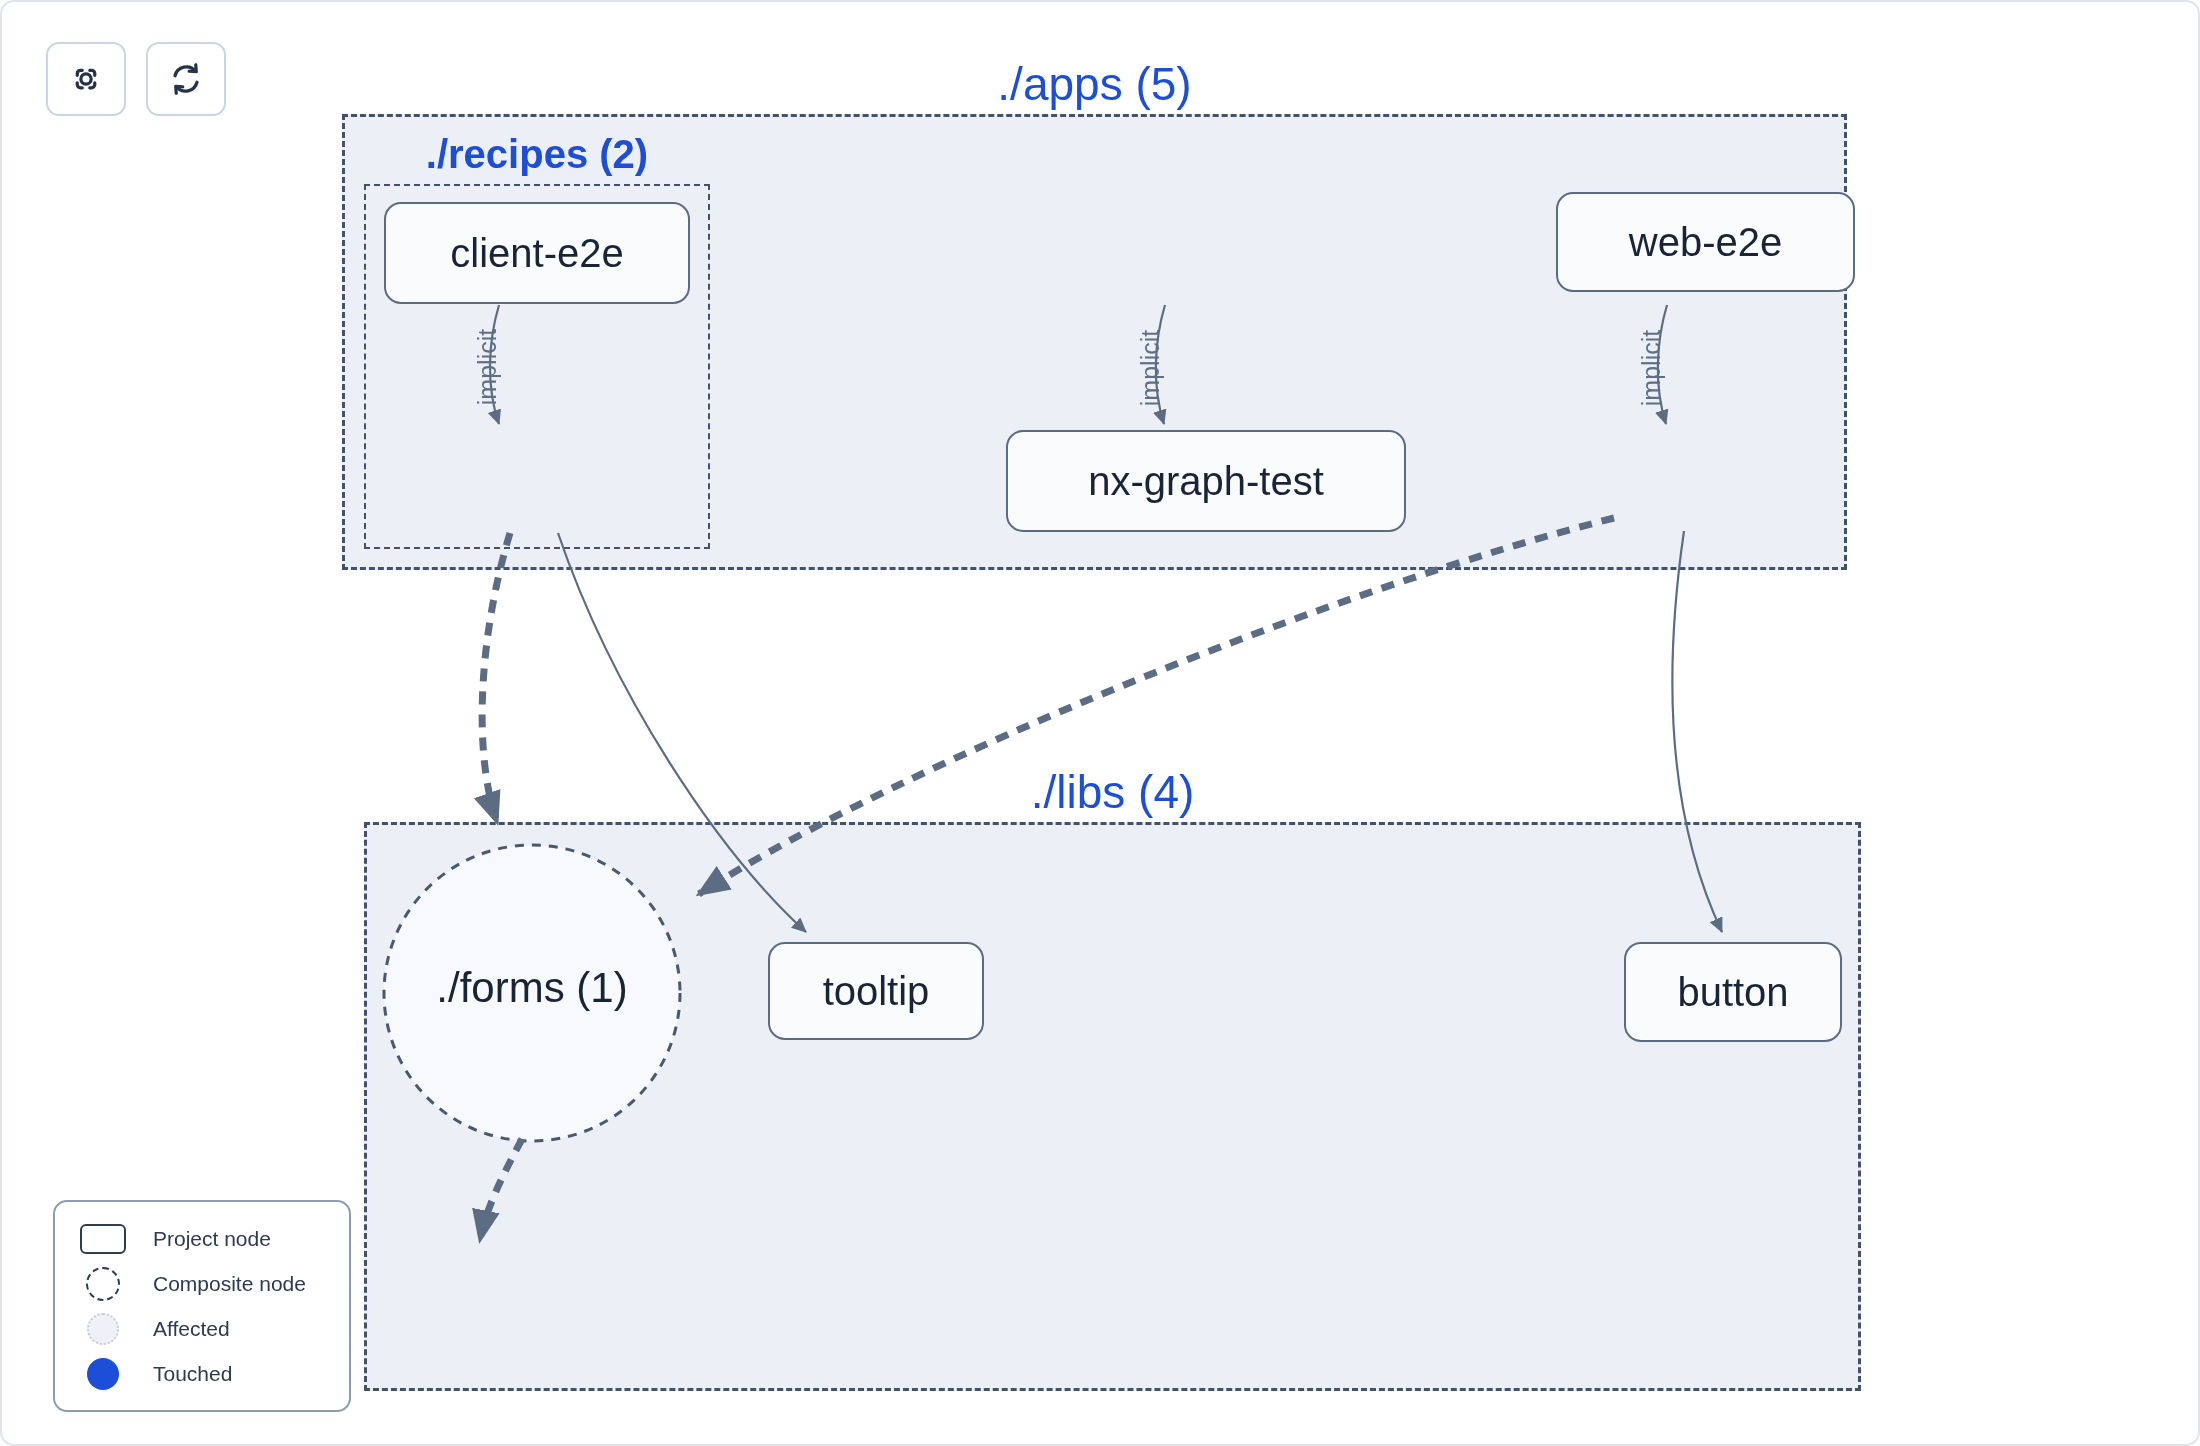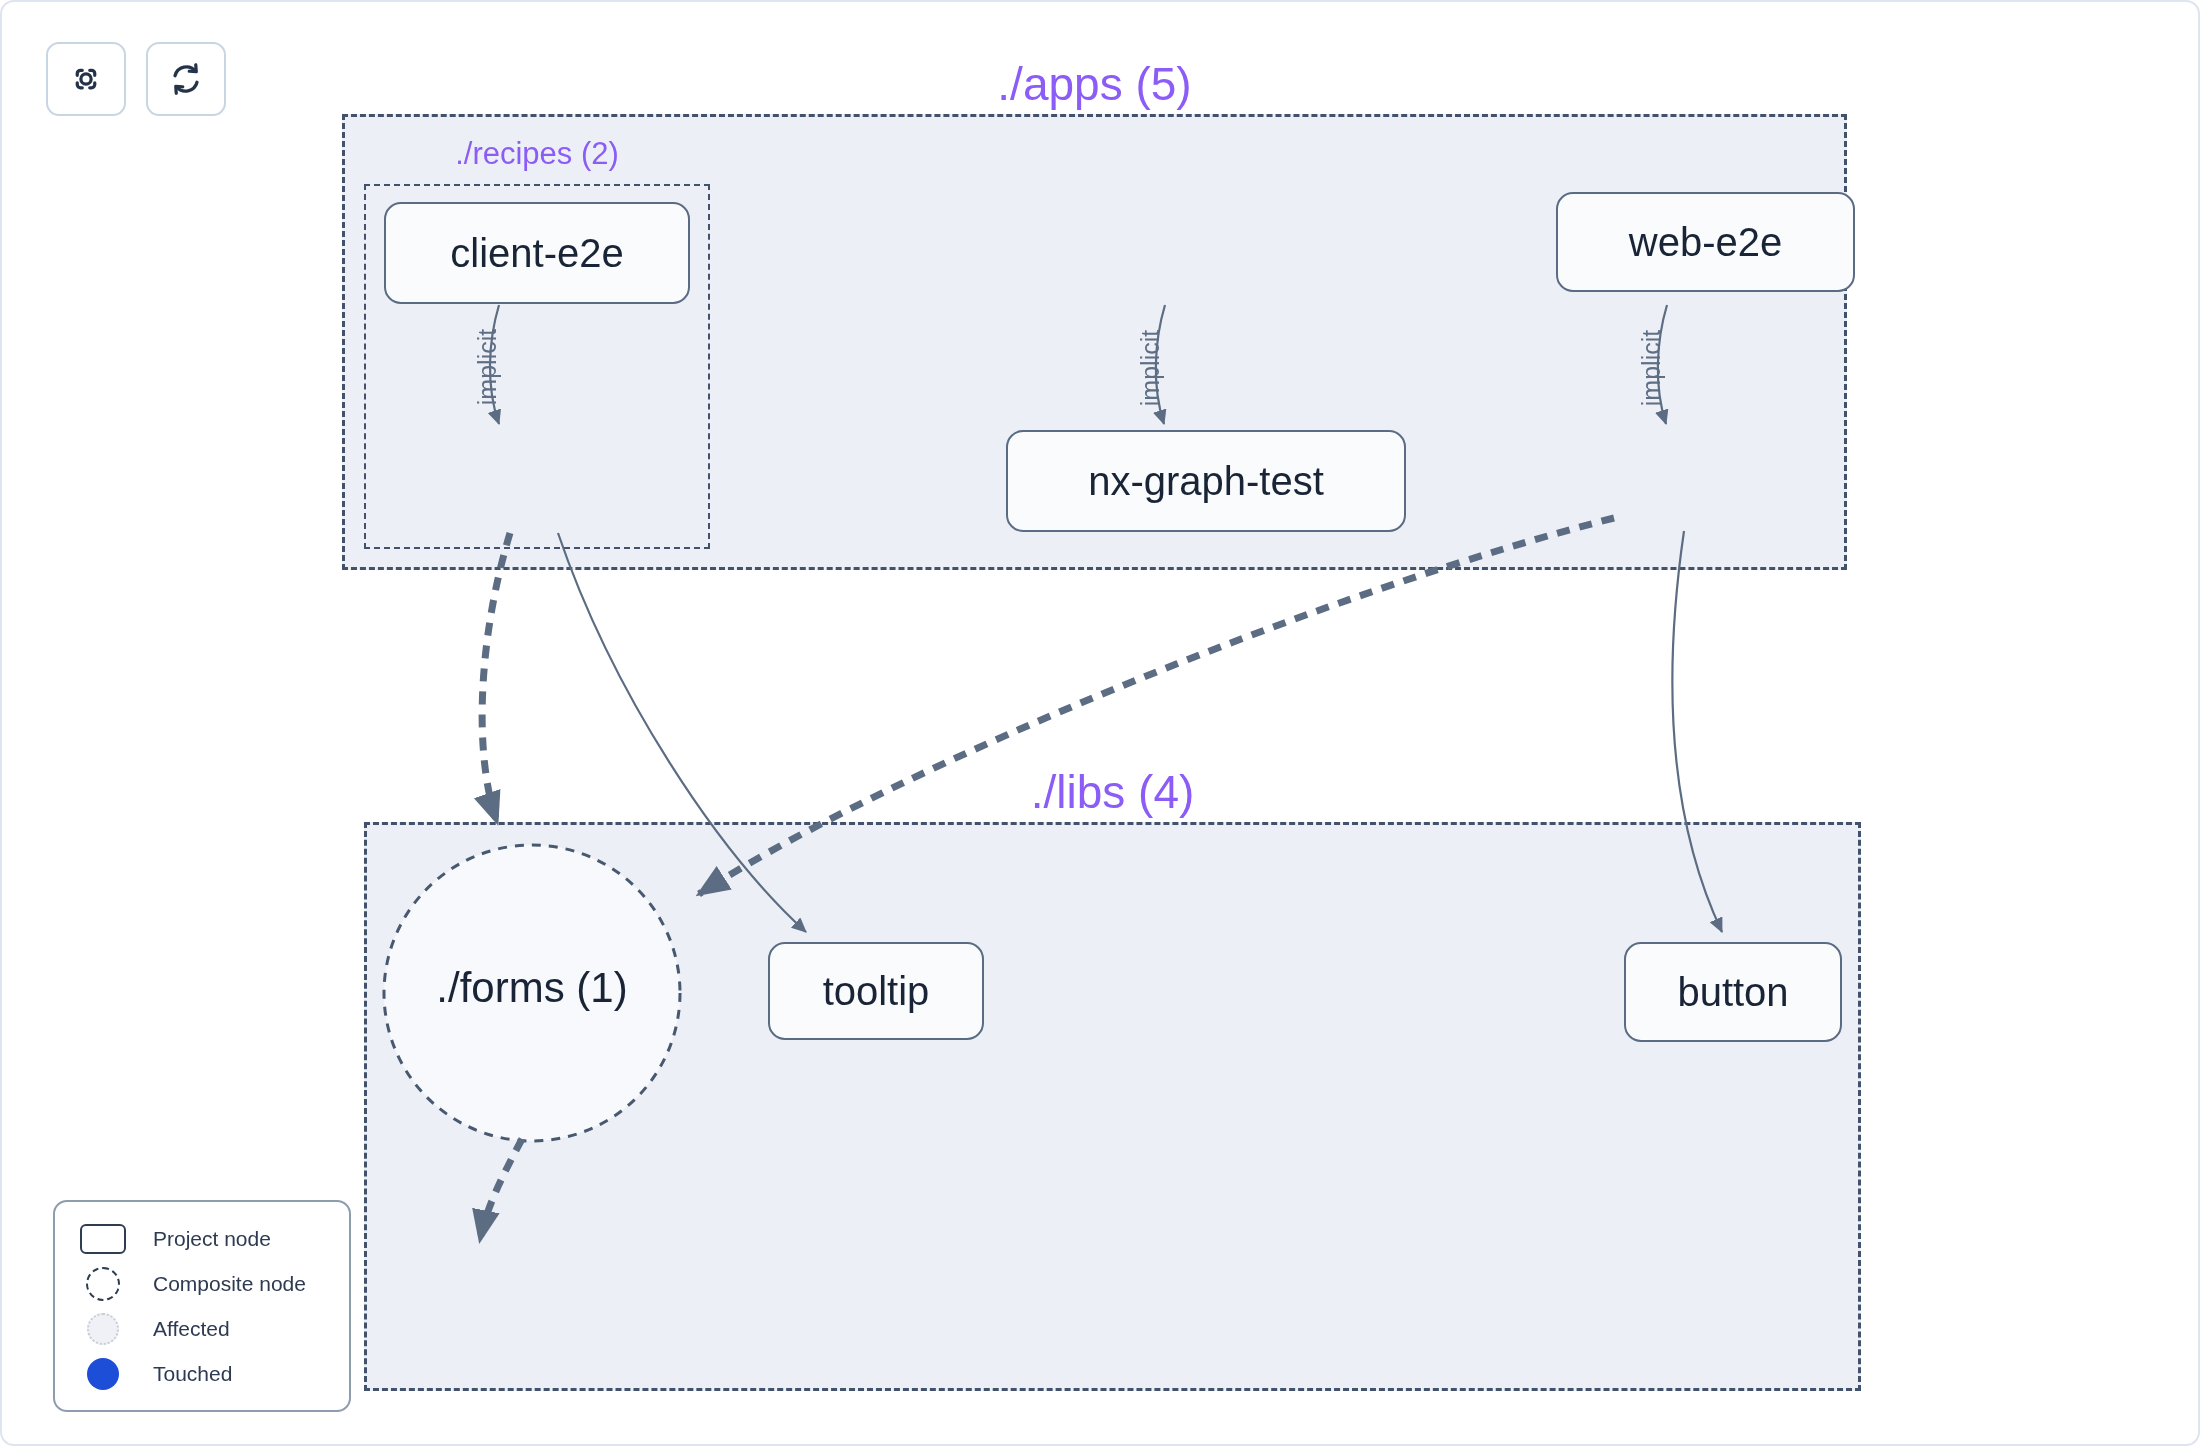--- a/index.html
+++ b/index.html
@@ -30,26 +30,26 @@
   
   .group {
     position:absolute;
     background:#ecf0f6;
     border:3px dashed #42526b;
   }
   .group.recipes { background:transparent; border-width:2.5px; }
   .group-title {
     position:absolute;
     text-align:center;
-    color:#8b5cf6;
+    color:#1d4ed8;
     font-size:46px;
     line-height:56px;
     z-index:12;
   }
-  .group-title.small { font-size:31px; }
+  .group-title.small { font-size:40px;font-weight:bold; }
 
   #apps-group    { left:340px;  top:112px; width:1505px; height:456px; }
   #apps-title    { left:340px;  top:54px;  width:1505px; }
   #recipes-group { left:362px;  top:182px; width:346px;  height:365px; }
   #recipes-title { left:362px;  top:124px; width:346px; }
   #libs-group    { left:362px;  top:820px; width:1497px; height:569px; }
   #libs-title    { left:362px;  top:762px; width:1497px; }
 
   
   #edge-layer { position:absolute; left:0; top:0; z-index:10; }

